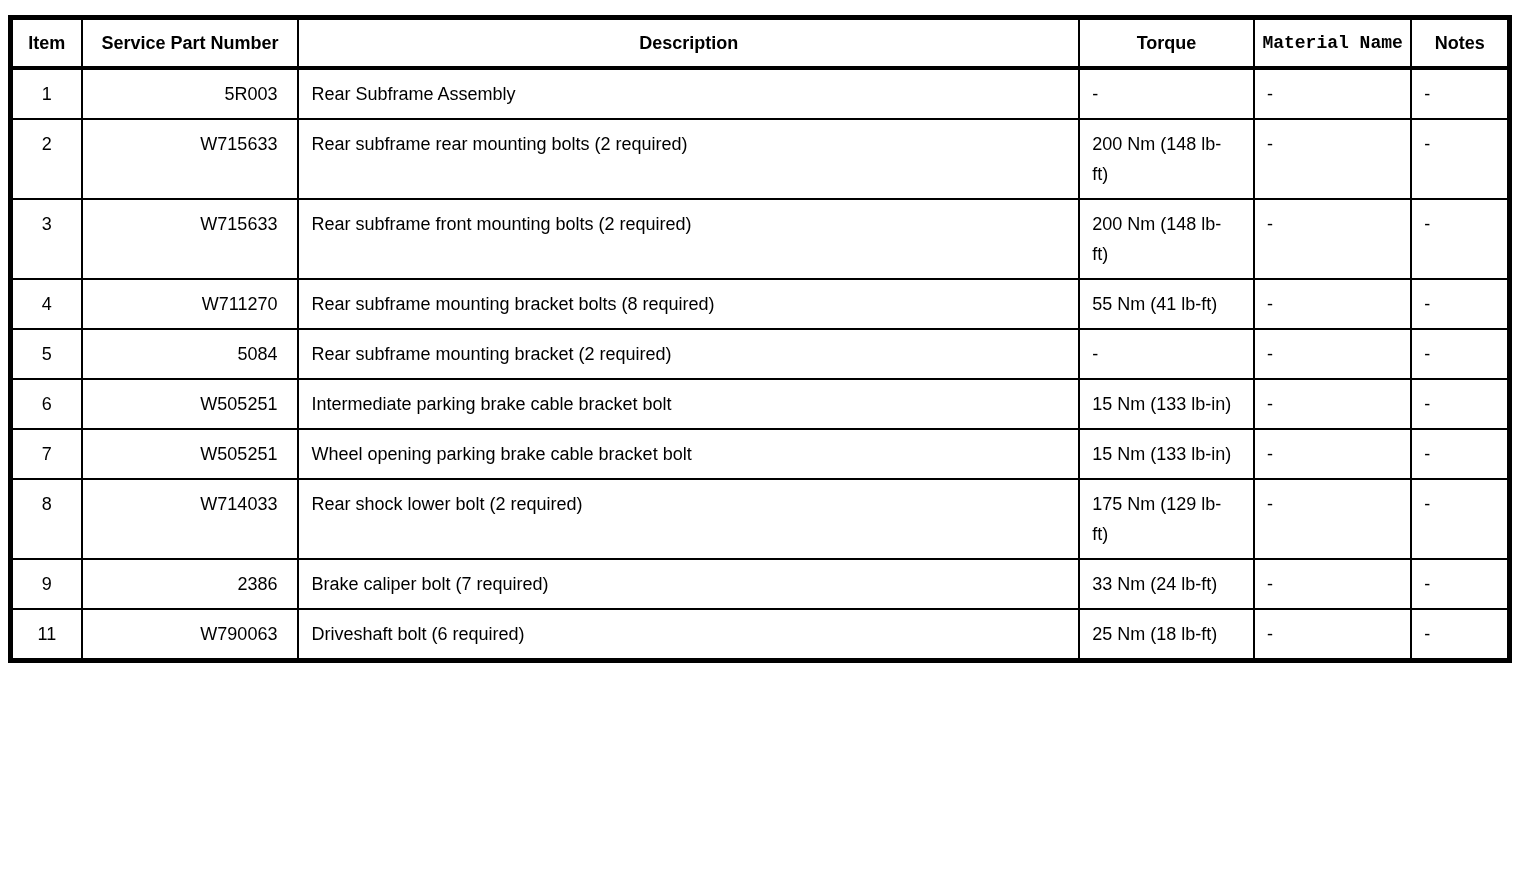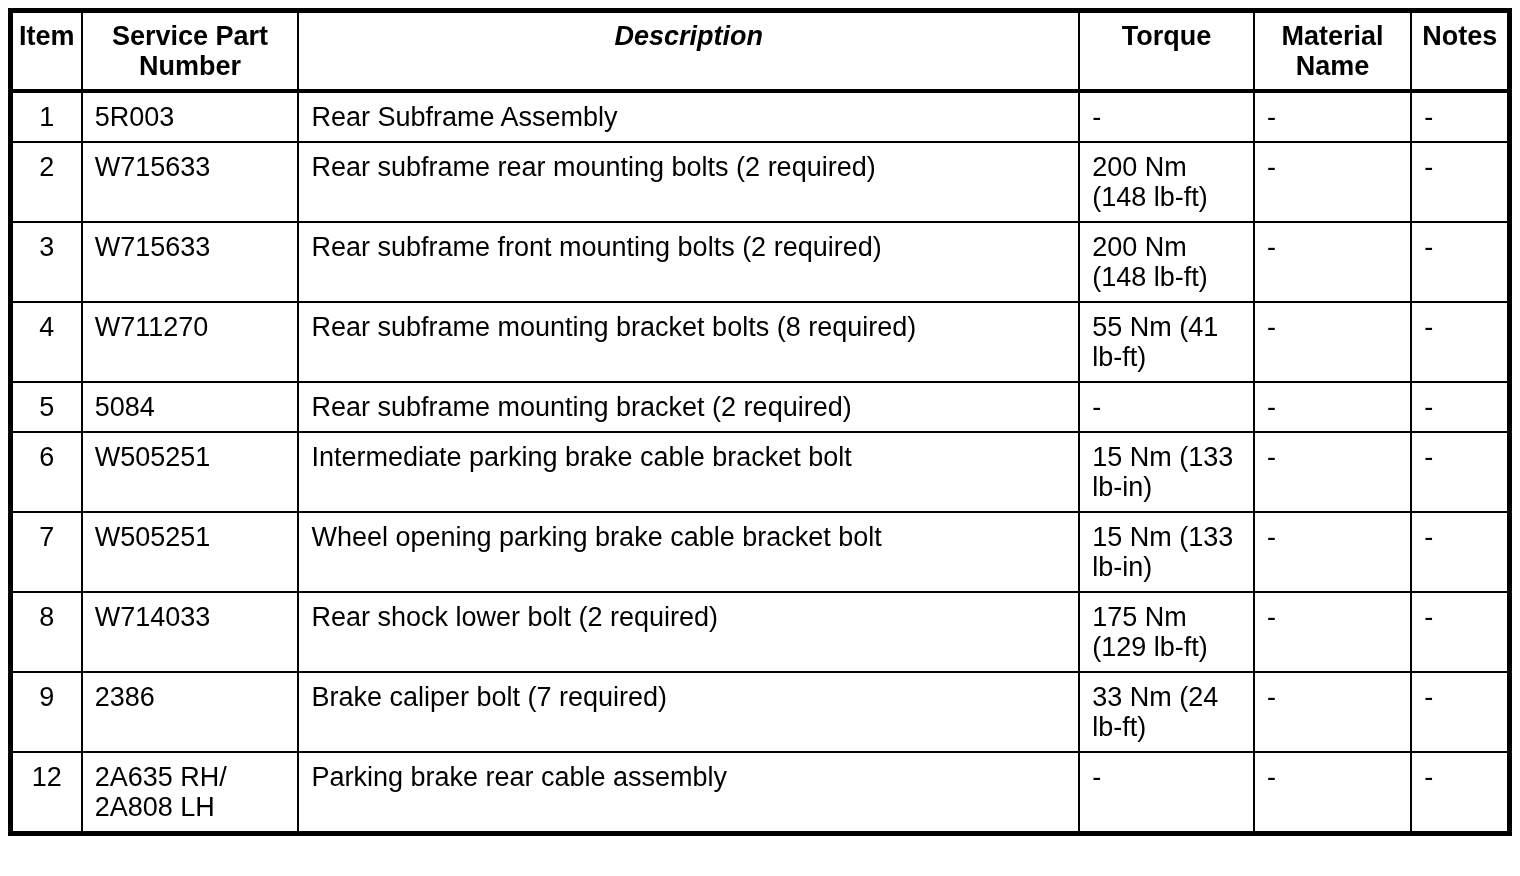--- a/index.html
+++ b/index.html
@@ -16,22 +16,23 @@
     height: 876px;
     background: #ffffff;
     box-sizing: border-box;
     padding: 8px;
   }
   table.parts-table {
     width: 1504px;
     border-collapse: collapse;
     table-layout: fixed;
     border: 5px solid #000000;
-    font-size: 27px;
+    font-size: 18px;
     line-height: 30px;
+    margin-top: 7px;
   }
   table.parts-table th,
   table.parts-table td {
     border: 2px solid #000000;
     vertical-align: top;
     box-sizing: border-box;
     overflow: hidden;
     word-wrap: break-word;
   }
   table.parts-table thead th {
@@ -43,31 +44,32 @@
   table.parts-table td {
     padding: 9px 10px 9px 12px;
     text-align: left;
   }
   table.parts-table td.cell-item {
     text-align: center;
     padding-left: 4px;
     padding-right: 4px;
   }
   table.parts-table td.cell-part {
-    padding-right: 14px;
+    padding-right: 20px;
+    text-align: right;
   }
   table.parts-table td.cell-torque {
     padding-right: 18px;
   }
   
   .col-item     { width: 66px;  }
   .col-part     { width: 201px; }
-  .col-desc     { width: 724px; font-style: italic; }
+  .col-desc     { width: 724px; }
   .col-torque   { width: 162px; }
-  .col-material { width: 146px; }
+  .col-material { width: 146px; font-family: Liberation Mono, monospace; }
   .col-notes    { width: 91px;  }
 </style>
 </head>
 <body>
 
 <div class="page">
   <table class="parts-table">
     <colgroup>
       <col class="col-item">
       <col class="col-part">
@@ -153,22 +155,22 @@
         </tr>
         <tr>
           <td class="cell-item">9</td>
           <td class="cell-part">2386</td>
           <td class="cell-desc">Brake caliper bolt (7 required)</td>
           <td class="cell-torque">33 Nm (24 lb-ft)</td>
           <td class="cell-material">-</td>
           <td class="cell-notes">-</td>
         </tr>
         <tr>
-          <td class="cell-item">12</td>
-          <td class="cell-part">2A635 RH/ 2A808 LH</td>
-          <td class="cell-desc">Parking brake rear cable assembly</td>
-          <td class="cell-torque">-</td>
+          <td class="cell-item">11</td>
+          <td class="cell-part">W790063</td>
+          <td class="cell-desc">Driveshaft bolt (6 required)</td>
+          <td class="cell-torque">25 Nm (18 lb-ft)</td>
           <td class="cell-material">-</td>
           <td class="cell-notes">-</td>
         </tr>
       </tbody>
   </table>
 </div>
 
 </body></html>

